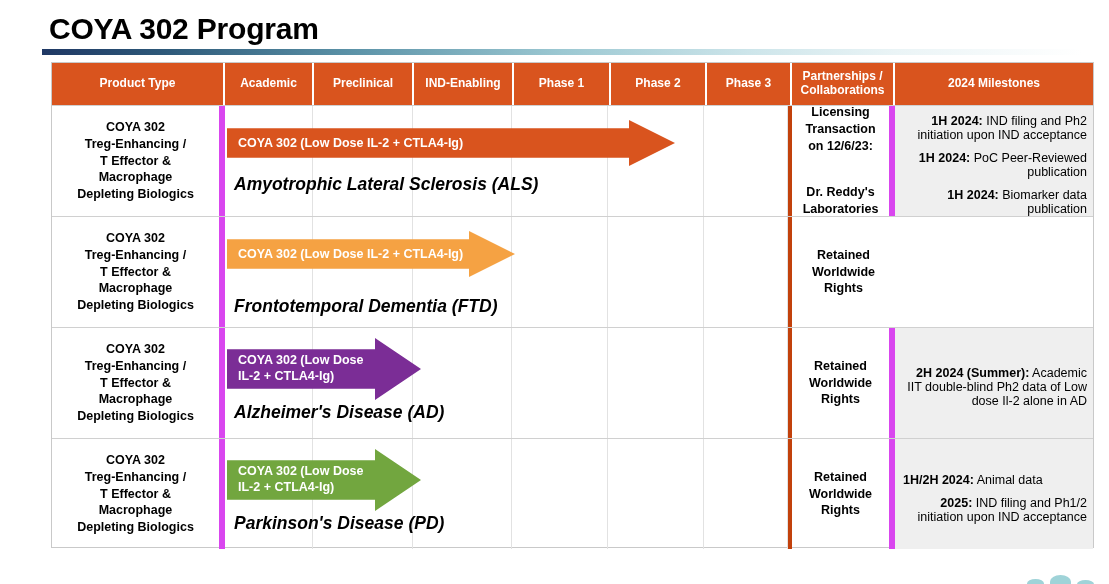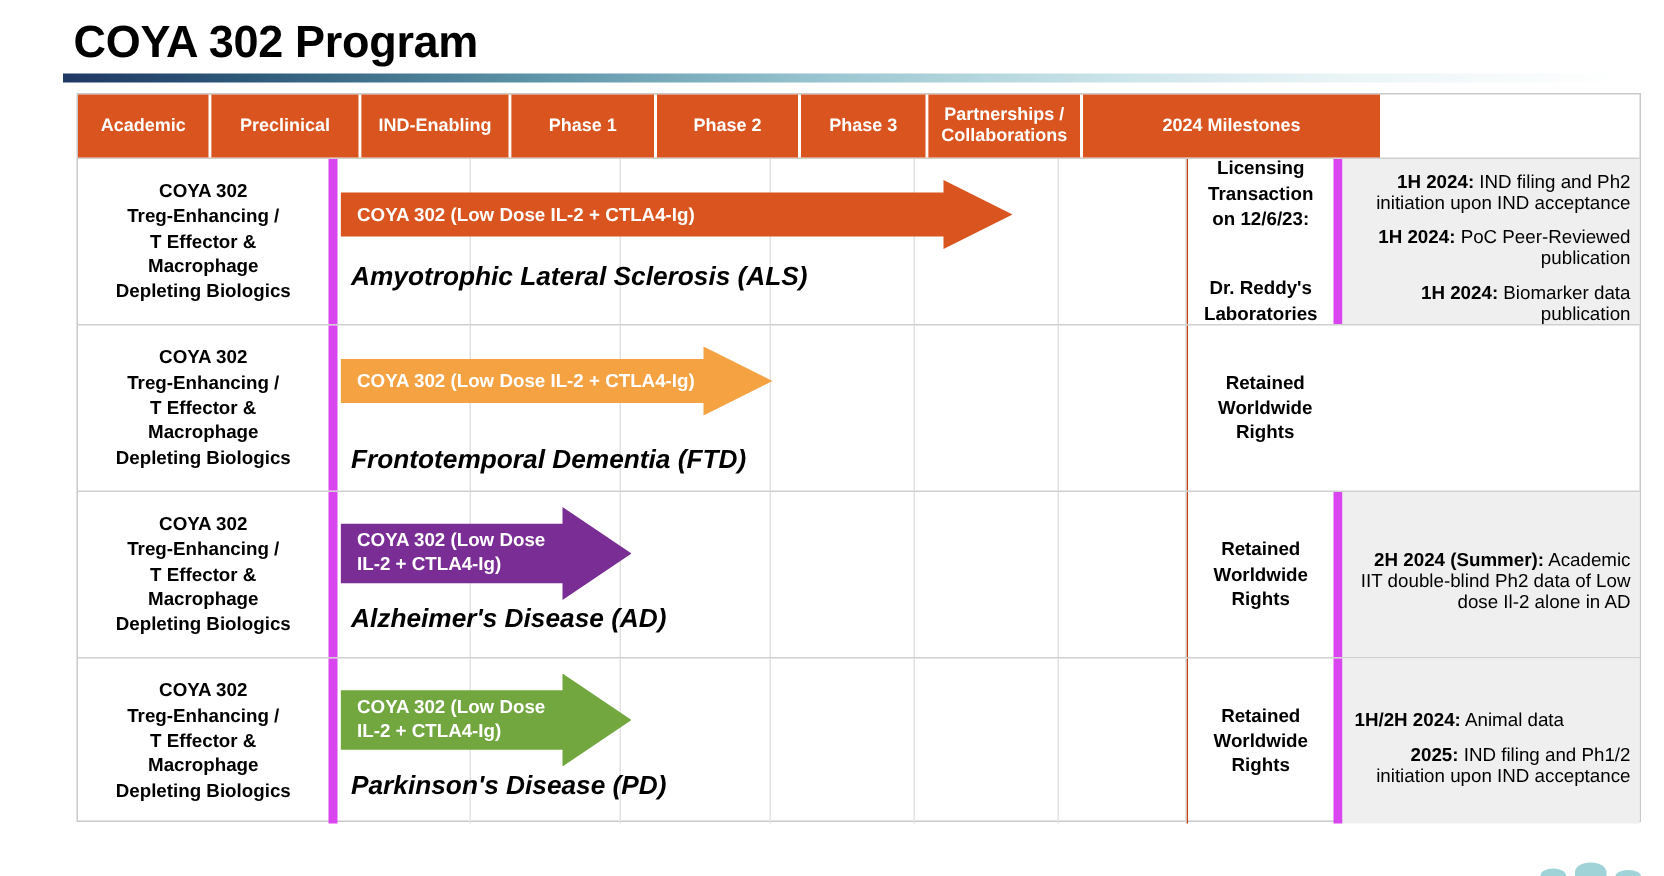--- a/index.html
+++ b/index.html
@@ -70,21 +70,21 @@
   .prod-text {
     font-size: 12.5px; font-weight: bold; color: #000;
     line-height: 1.35; padding: 0 6px;
   }
 
   
   .stage-wrap {
     position: relative;
     width: 567px;
     display: flex;
-    border-right: 1px solid #c2410c;
+    border-right: 4px solid #c2410c;
   }
   .stage-col {
     border-right: 1px solid #e2e2e2;
     height: 100%;
   }
   .stage-col:last-child { border-right: none; }
 
   
   .arrow {
     position: absolute;
@@ -153,20 +153,21 @@
 <body>
 
 <div class="page">
 
   <div class="title">COYA 302 Program</div>
   <div class="title-rule"></div>
 
   <div class="grid">
 
     <div class="row hdr-row">
+      <div class="cell c-product">Product Type</div>
       <div class="cell c-disc">Academic</div>
       <div class="cell c-precl">Preclinical</div>
       <div class="cell c-ind">IND-Enabling</div>
       <div class="cell c-p1">Phase 1</div>
       <div class="cell c-p2">Phase 2</div>
       <div class="cell c-p3">Phase 3</div>
       <div class="cell c-partner">
         <span>
           <span>Partnerships /</span><br>
           <span>Collaborations</span>

